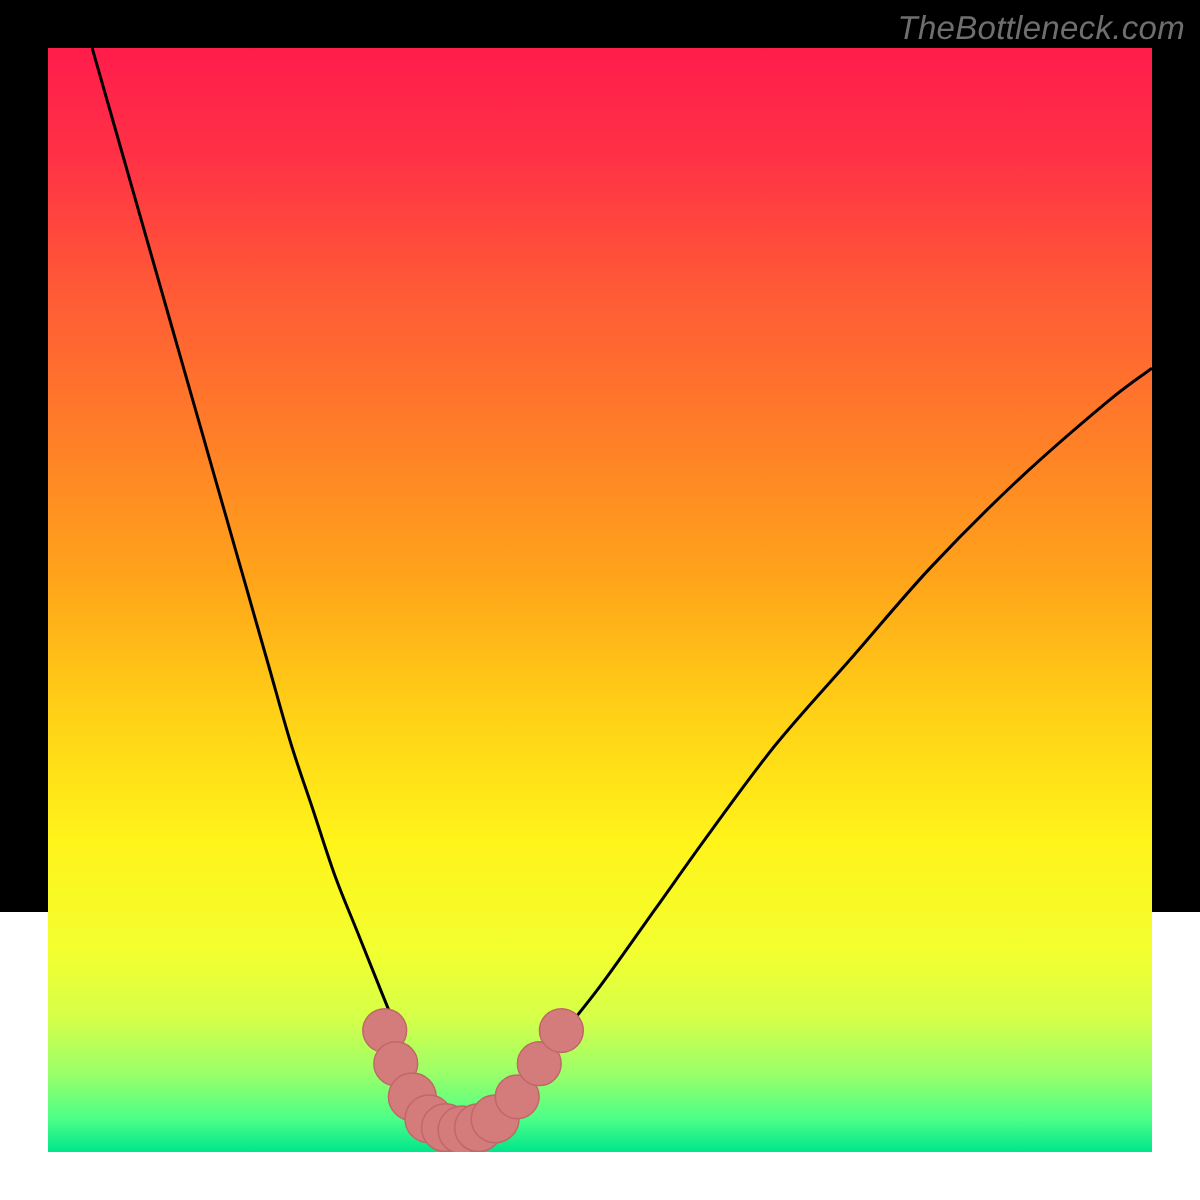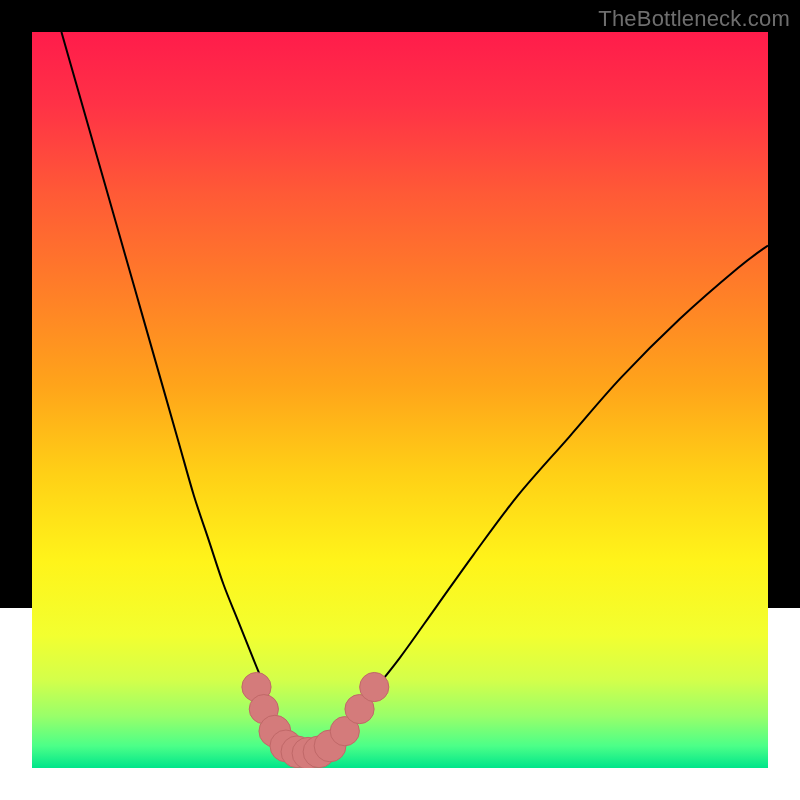--- a/index.html
+++ b/index.html
@@ -8,20 +8,21 @@
     width: 800px;
     height: 800px;
     overflow: hidden;
     font-family: Arial, Helvetica, sans-serif;
   }
   .canvas {
     position: relative;
     width: 800px;
     height: 608px;
     background: #000;
+    font-style: italic;
   }
   .plot-area {
     position: absolute;
     left: 32px;
     top: 32px;
     width: 736px;
     height: 736px;
     overflow: hidden;
   }
   .gradient {

